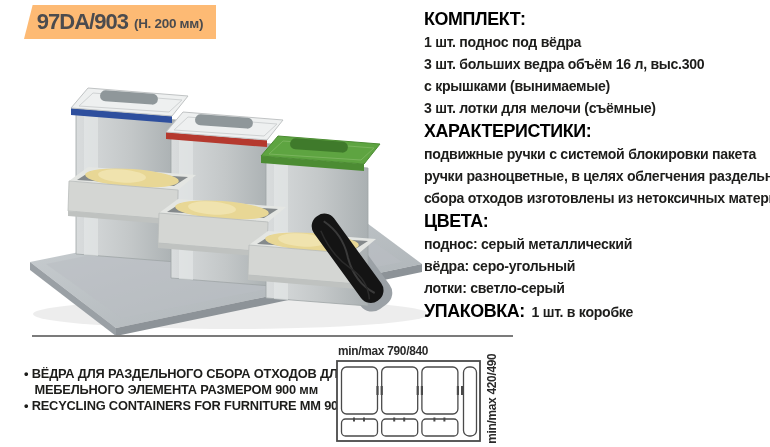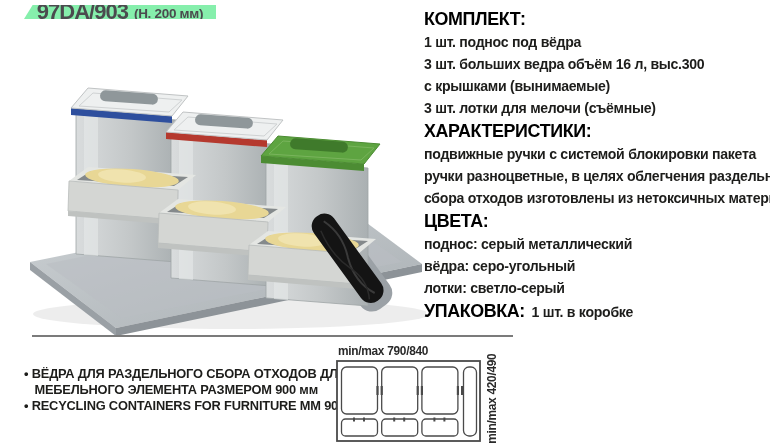--- a/index.html
+++ b/index.html
@@ -2,22 +2,22 @@
 <html><head>
 <meta charset="utf-8">
 <style>
   html,body{margin:0;padding:0;background:#ffffff;}
   .page{
     position:relative;width:770px;height:447px;background:#ffffff;overflow:hidden;
     font-family:"Liberation Sans","DejaVu Sans",sans-serif;color:#1d1d1b;
   }
   
   .banner{
-    position:absolute;left:24px;top:5px;width:192px;height:14px;
-    background:#86efac;clip-path:polygon(4.5% 0,100% 0,100% 100%,0 100%);
+    position:absolute;left:24px;top:5px;width:192px;height:34px;
+    background:#fdba74;clip-path:polygon(4.5% 0,100% 0,100% 100%,0 100%);
     display:flex;align-items:center;justify-content:center;gap:6px;color:#4b4b4e;
   }
   .banner .model{font-size:22px;font-weight:bold;letter-spacing:-1px;}
   .banner .note{font-size:13.5px;font-weight:bold;padding-top:3px;letter-spacing:-0.3px;}
 
   
   .specs{
     position:absolute;left:424px;top:7px;width:360px;
     transform:scaleX(0.94);transform-origin:0 0;
   }

